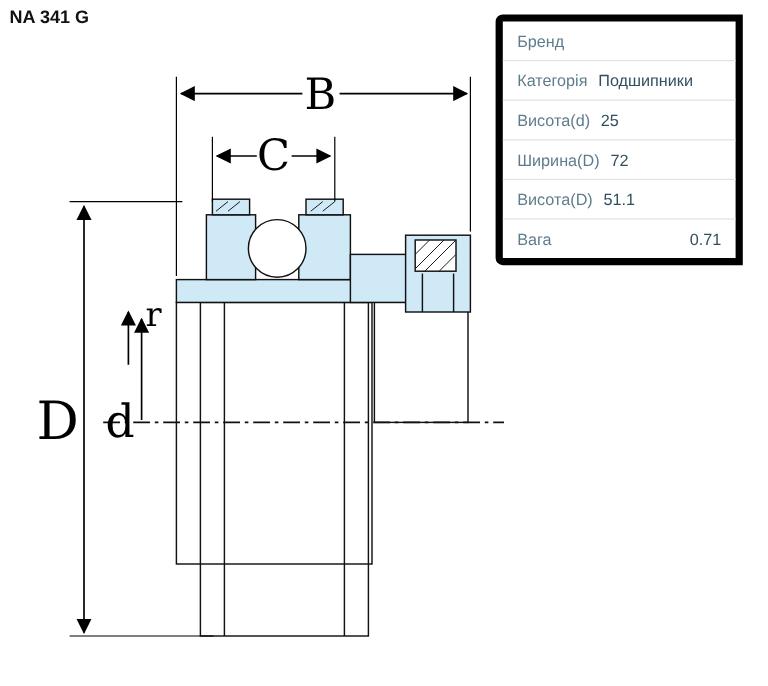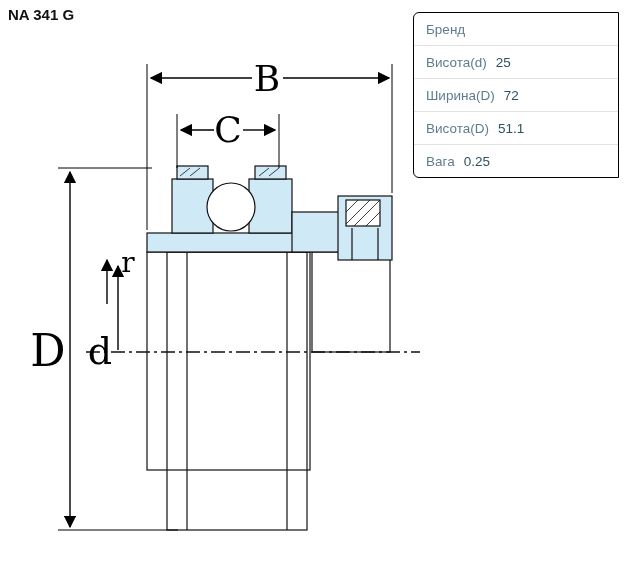--- a/index.html
+++ b/index.html
@@ -7,30 +7,30 @@
     width:640px;height:572px;position:relative;overflow:hidden;
     background:#ffffff;font-family:"Liberation Sans", sans-serif;
   }
   .page-title{
     position:absolute;left:8px;top:6px;
     font-size:15px;font-weight:bold;color:#111;
   }
   .drawing-svg{position:absolute;left:0;top:0;}
   .specs{
     position:absolute;left:413px;top:12px;width:206px;
-    border:1px solid #000000;border-radius:6px 0 0 6px;
+    border:6px solid #000000;border-radius:6px 0 0 6px;
     background:#fff;box-sizing:border-box;
   }
   .specs .row{
     display:flex;align-items:center;gap:9px;
     height:32px;padding:0 12px;
     border-bottom:1px solid #e2e2e2;
     font-size:13.5px;white-space:nowrap;overflow:hidden;
   }
-  .specs .row:last-child{border-bottom:none;}
+  .specs .row:last-child{border-bottom:none;justify-content:space-between;}
   .specs .lbl{color:#5f7c8c;}
   .specs .val{color:#31505f;}
   svg text.dim{font-family:"DejaVu Serif", serif;fill:#000;}
 </style>
 </head>
 <body>
 
 <div class="page-title">NA 341 G</div>
 
 <svg class="drawing-svg" width="640" height="572" viewBox="0 0 640 572">
@@ -108,28 +108,32 @@
     <line x1="107" y1="304" x2="107" y2="260" marker-end="url(#arr)"></line>
     <text class="dim" x="128" y="272" font-size="28" text-anchor="middle" stroke="none">r</text>
   </g>
 </svg>
 
 <div class="specs">
     <div class="row">
       <span class="lbl">Бренд</span>
     </div>
     <div class="row">
+      <span class="lbl">Категорія</span>
+      <span class="val">Подшипники</span>
+    </div>
+    <div class="row">
       <span class="lbl">Висота(d)</span>
       <span class="val">25</span>
     </div>
     <div class="row">
       <span class="lbl">Ширина(D)</span>
       <span class="val">72</span>
     </div>
     <div class="row">
       <span class="lbl">Висота(D)</span>
       <span class="val">51.1</span>
     </div>
     <div class="row">
       <span class="lbl">Вага</span>
-      <span class="val">0.25</span>
+      <span class="val">0.71</span>
     </div>
   </div>
 
 </body></html>

